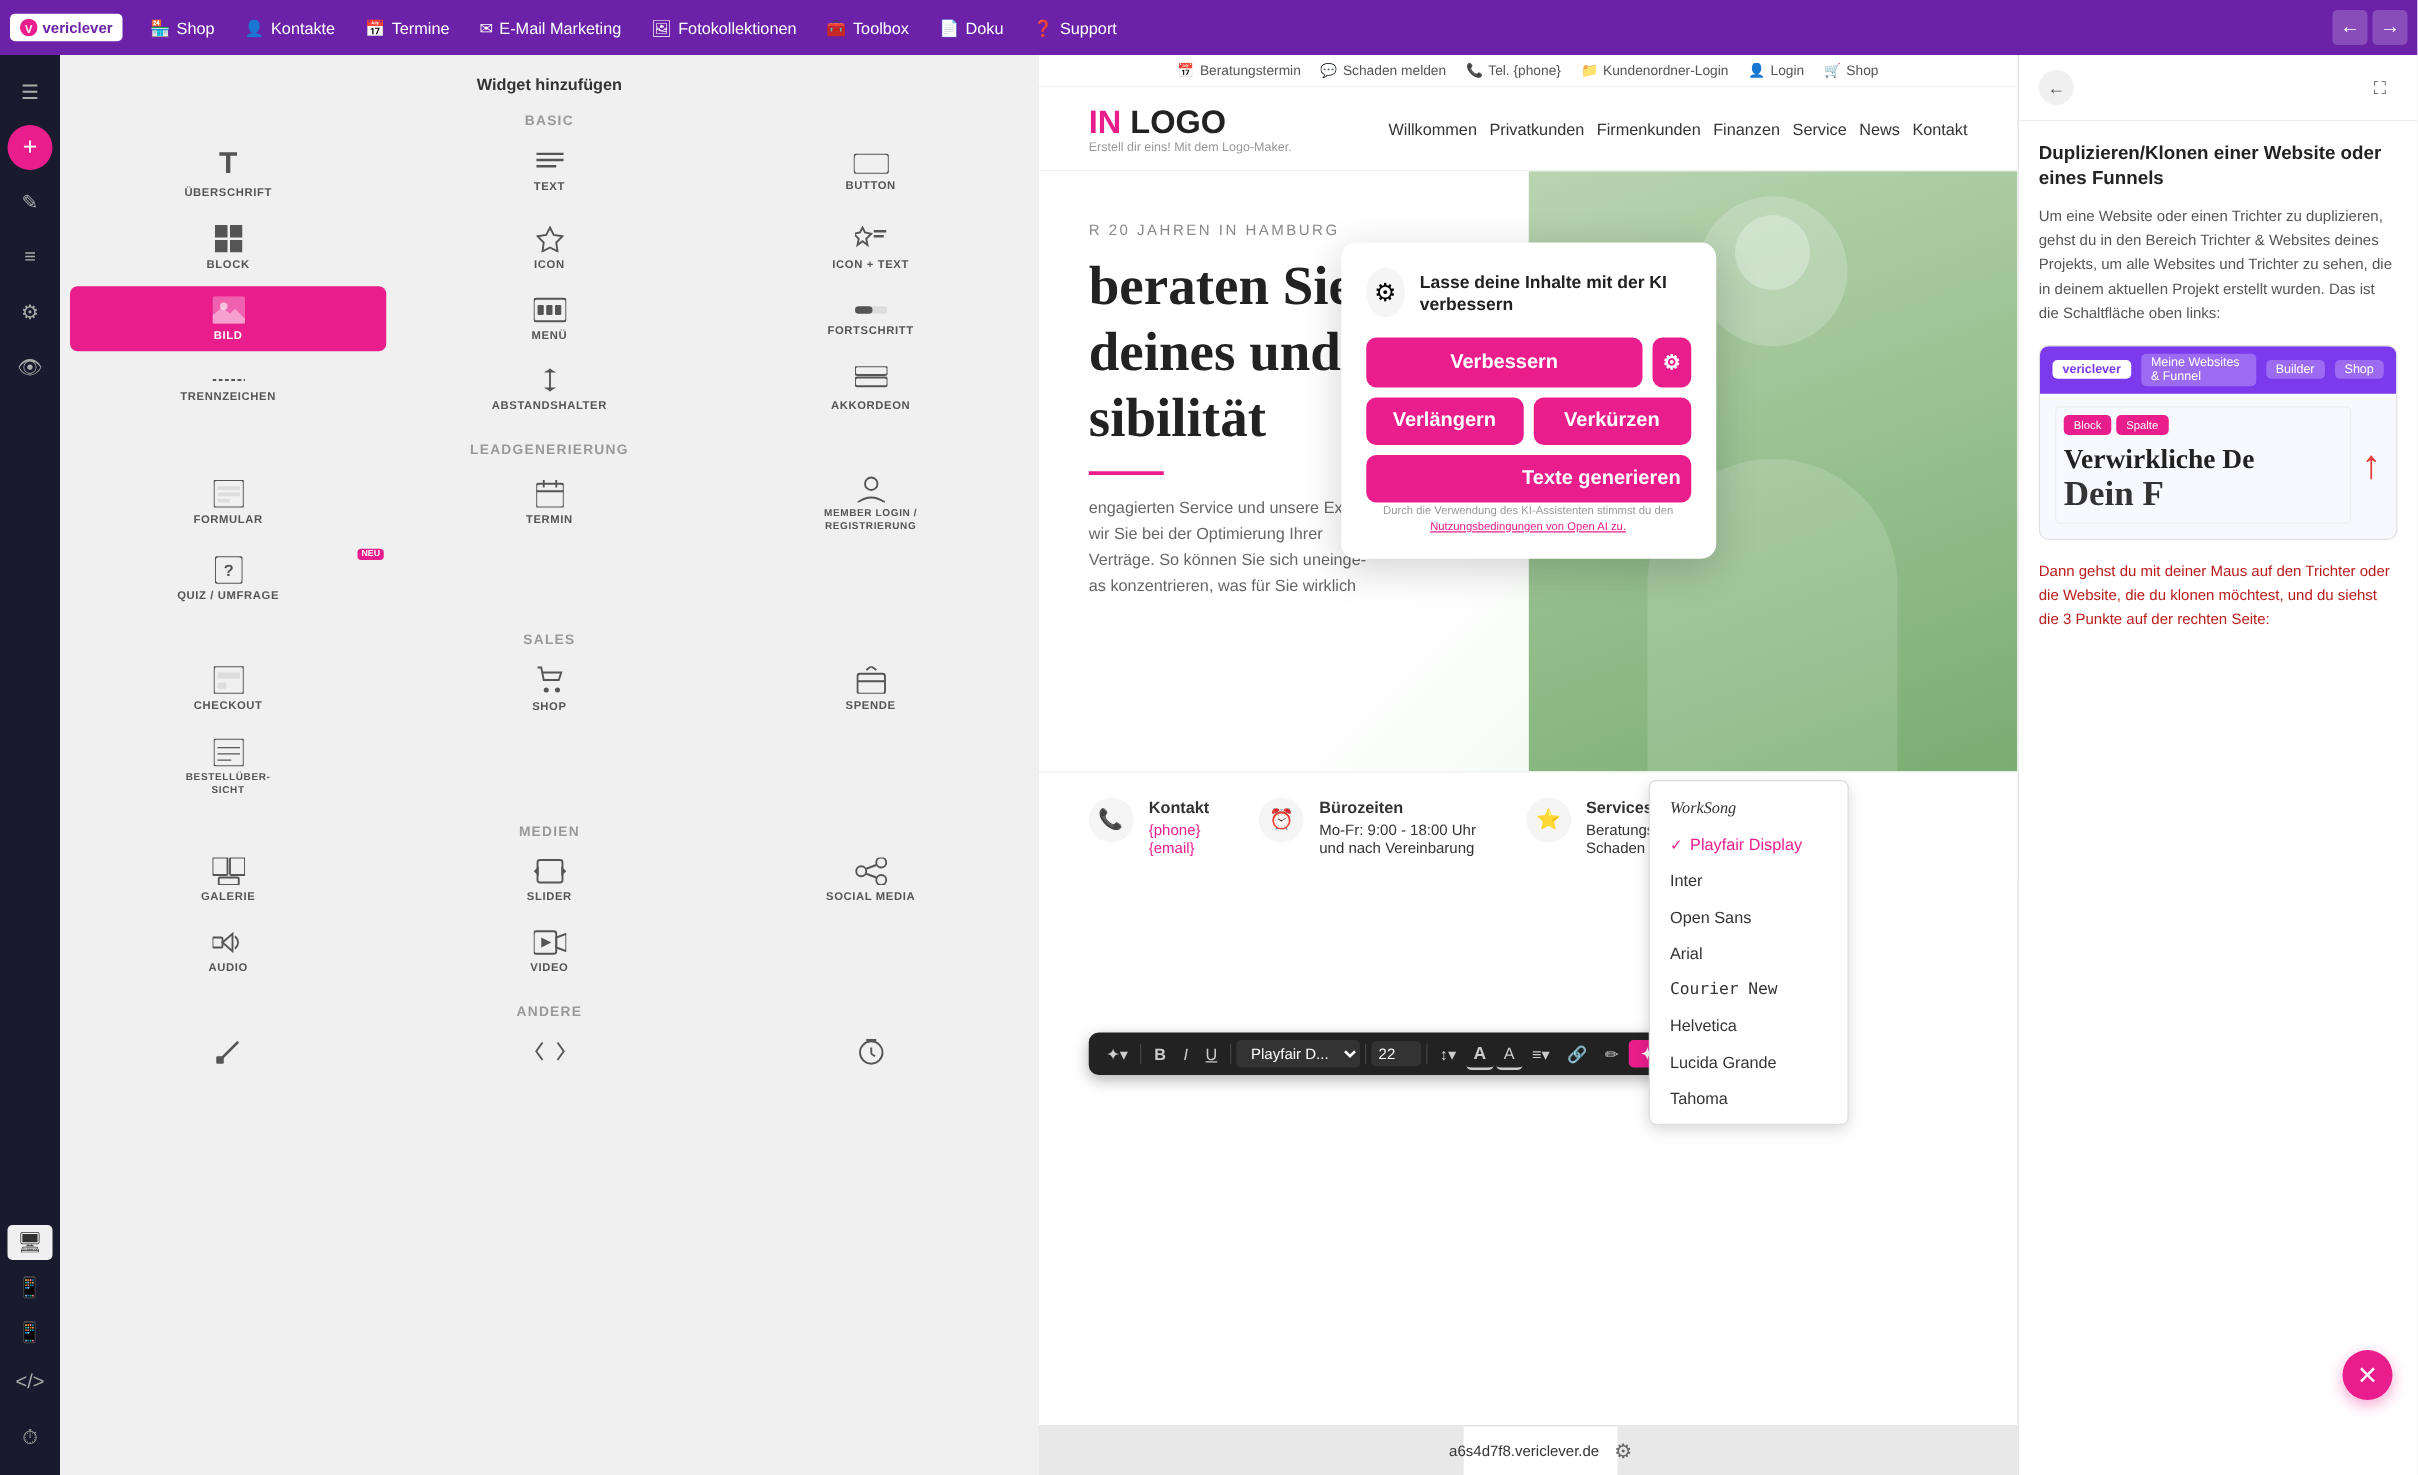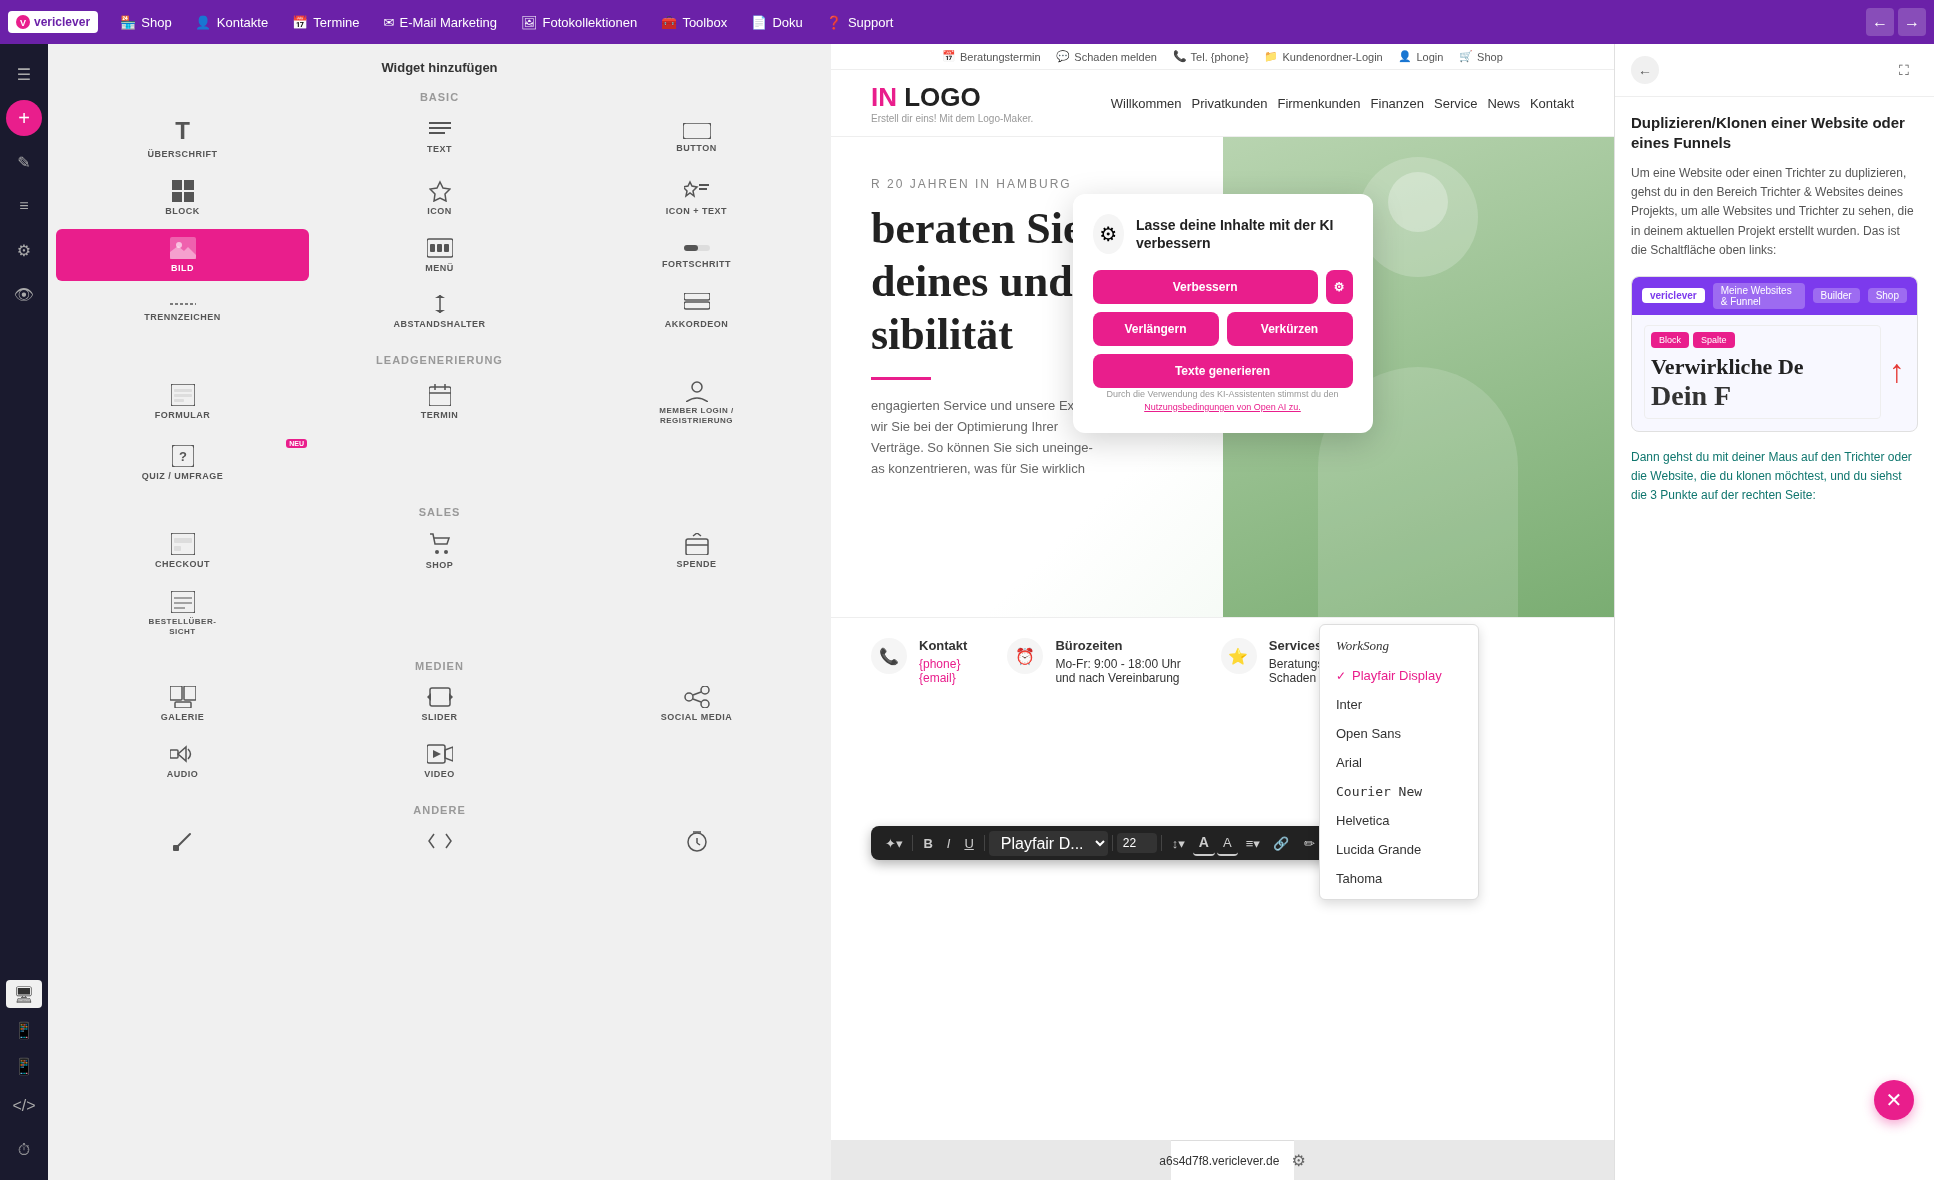--- a/index.html
+++ b/index.html
@@ -279,23 +279,23 @@
       font-size: 20px;
     }
     .ai-popup-title { font-size: 14px; font-weight: 600; color: #222; line-height: 1.3; }
     .ai-btn-row { display: flex; gap: 8px; margin-bottom: 8px; }
     .ai-btn {
       flex: 1;
       padding: 10px 8px;
       border-radius: 8px;
       border: none;
       cursor: pointer;
-      font-size: 12px;
+      font-size: 16px;
       font-weight: 600;
-      display: flex; align-items: center; justify-content: center; gap: 6px;
+      display: flex; align-items: center; justify-content: center; gap: 6px; text-align: right;
     }
     .ai-btn.primary { background: #e91e8c; color: #fff; }
     .ai-btn.secondary { background: #e91e8c; color: #fff; width: 36px; flex: 0; }
     .ai-btn.full { flex: 1; background: #e91e8c; color: #fff; width: 100%; margin-bottom: 8px; }
     .ai-disclaimer { font-size: 9px; color: #999; text-align: center; line-height: 1.4; }
     .ai-disclaimer a { color: #e91e8c; }
 
     
     .font-toolbar {
       position: absolute;
@@ -320,21 +320,21 @@
       font-size: 13px;
       display: flex; align-items: center; gap: 2px;
     }
     .ft-separator { width: 1px; height: 16px; background: #444; margin: 0 2px; }
     .ft-font-select {
       background: #333;
       border: none;
       color: #fff;
       border-radius: 4px;
       padding: 3px 8px;
-      font-size: 16px;
+      font-size: 12px;
       cursor: pointer;
     }
     .ft-size-select {
       background: #333;
       border: none;
       color: #fff;
       border-radius: 4px;
       padding: 3px 6px;
       font-size: 12px;
       width: 40px;
@@ -467,21 +467,21 @@
       font-size: 9px;
       color: #fff;
     }
     .rp-spalte-chip {
       background: #e91e8c;
       border-radius: 4px;
       padding: 3px 8px;
       font-size: 9px;
       color: #fff;
     }
-    .rp-bottom-text { font-size: 12px; color: #0f766e; line-height: 1.6; margin-bottom: 16px; }
+    .rp-bottom-text { font-size: 12px; color: #b91c1c; line-height: 1.6; margin-bottom: 16px; }
     .rp-close-btn {
       position: absolute;
       bottom: 60px;
       right: 20px;
       width: 40px; height: 40px;
       background: #e91e8c;
       border-radius: 50%;
       display: flex; align-items: center; justify-content: center;
       cursor: pointer;
       font-size: 20px; color: #fff;

